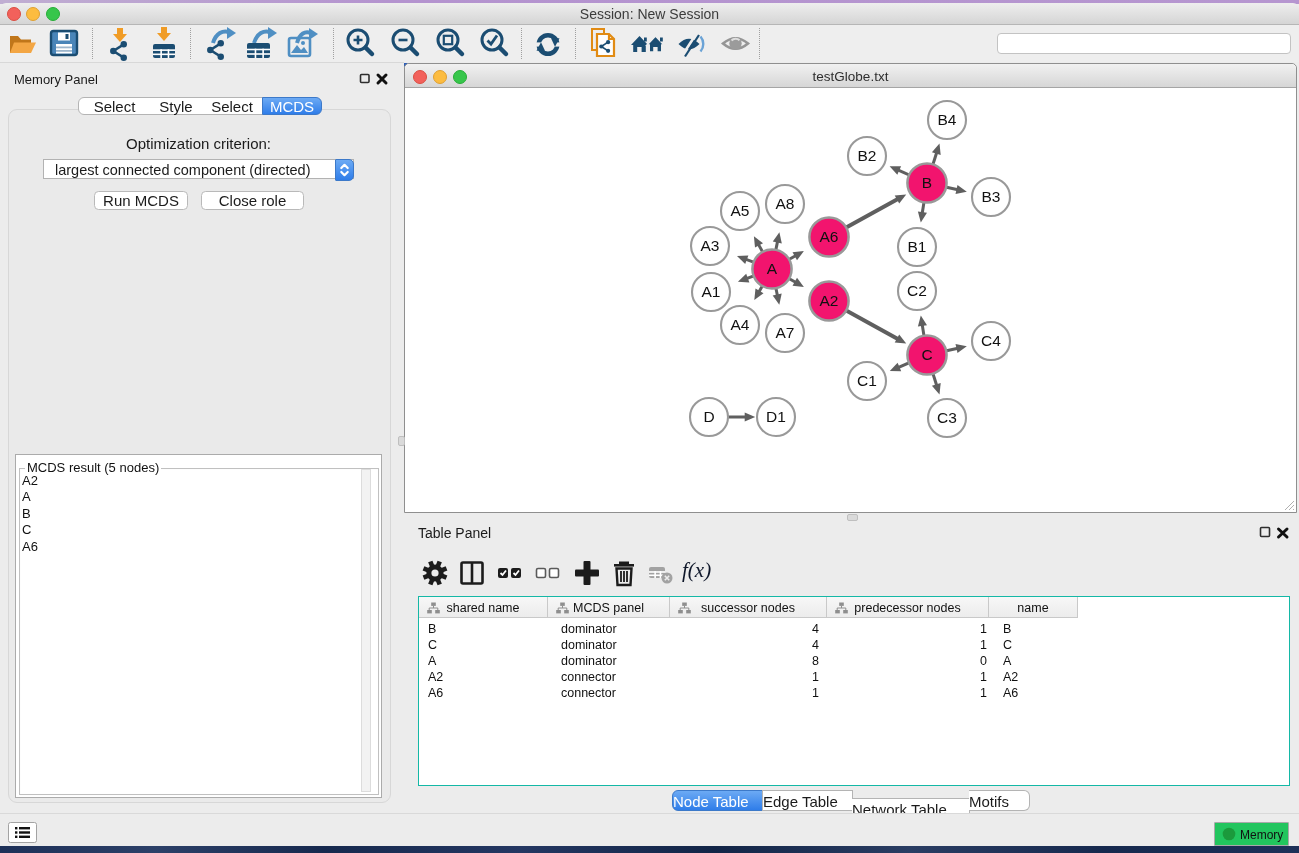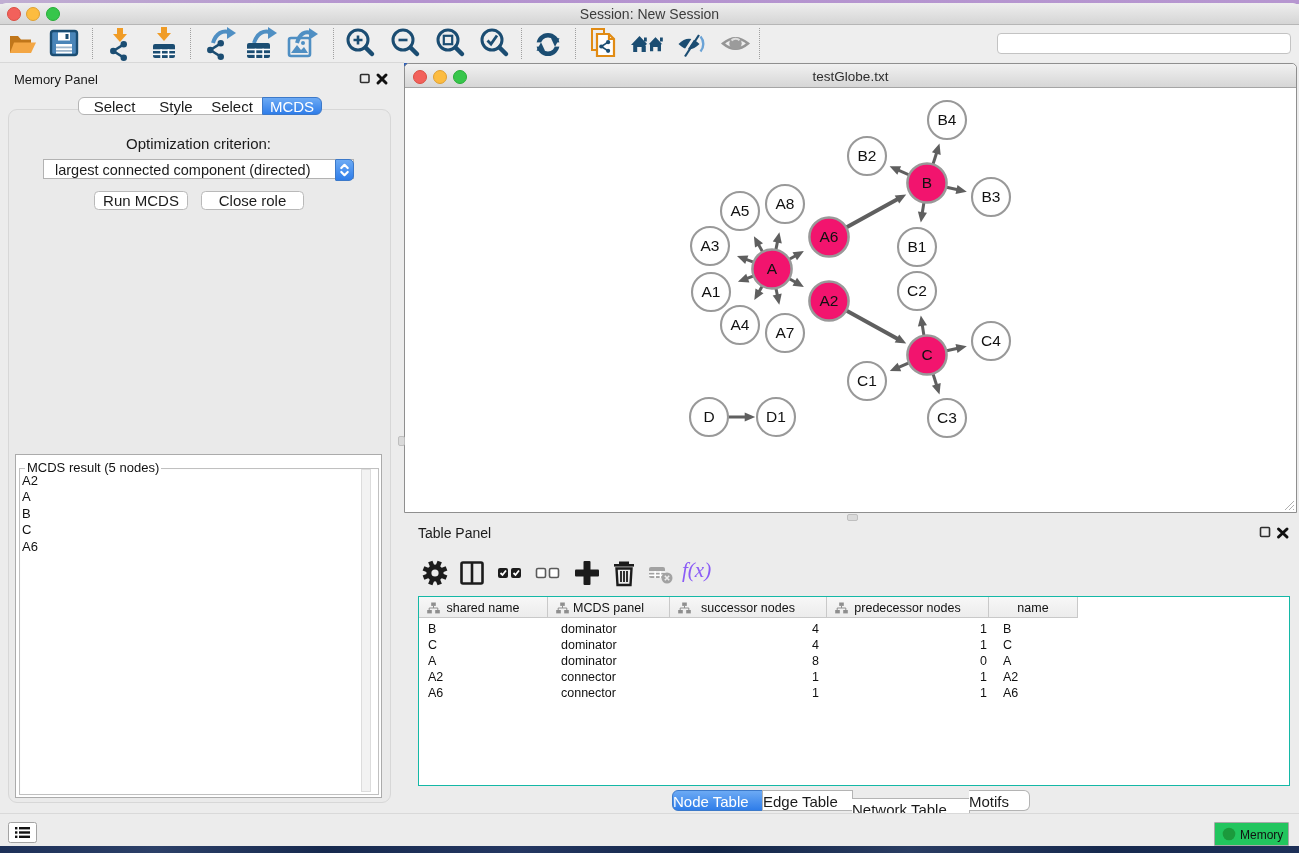--- a/index.html
+++ b/index.html
@@ -364,21 +364,21 @@
   </svg>
 <svg class="abs" style="left:647px;top:559px" width="28" height="28" viewBox="0 0 28 28">
     <rect x="2" y="8" width="16" height="11" rx="2" fill="#a2a2a2"></rect>
     <rect x="2" y="12.18" width="16" height="1.6" fill="#fff"></rect>
     <rect x="2" y="15.48" width="16" height="1.6" fill="#fff"></rect>
     <rect x="7.333333333333333" y="12.18" width="1.6" height="6.82" fill="#fff"></rect>
     <rect x="12.666666666666666" y="12.18" width="1.6" height="6.82" fill="#fff"></rect>
     <circle cx="20" cy="19" r="5.5" fill="#a2a2a2"></circle>
     <path d="M17.8 16.8 L22.2 21.2 M22.2 16.8 L17.8 21.2" stroke="#ececec" stroke-width="1.6"></path>
   </svg>
-<div class="abs" style="left:682px;top:558px;width:40px;font-family:'Liberation Serif',serif;font-style:italic;font-size:21px;color:#8b5cf6;">f(x)</div>
+<div class="abs" style="left:682px;top:558px;width:40px;font-family:'Liberation Serif',serif;font-style:italic;font-size:21px;color:#0f172a;">f(x)</div>
 <div class="abs tbl">
   <div class="th" style="left:0px;width:129px">
       <svg width="13" height="12" viewBox="0 0 13 12" style="position:absolute;left:8px;top:5px">
         <rect x="4.2" y="0.5" width="4.6" height="3.4" fill="#8e8e8e"></rect>
         <path d="M6.5 3.9 V6 M2.2 8 V6 H10.8 V8" stroke="#8e8e8e" stroke-width="1" fill="none"></path>
         <rect x="0.2" y="8" width="4.6" height="3.4" fill="#8e8e8e"></rect>
         <rect x="8.2" y="8" width="4.6" height="3.4" fill="#8e8e8e"></rect>
       </svg>
       <span>shared name</span>
     </div>

